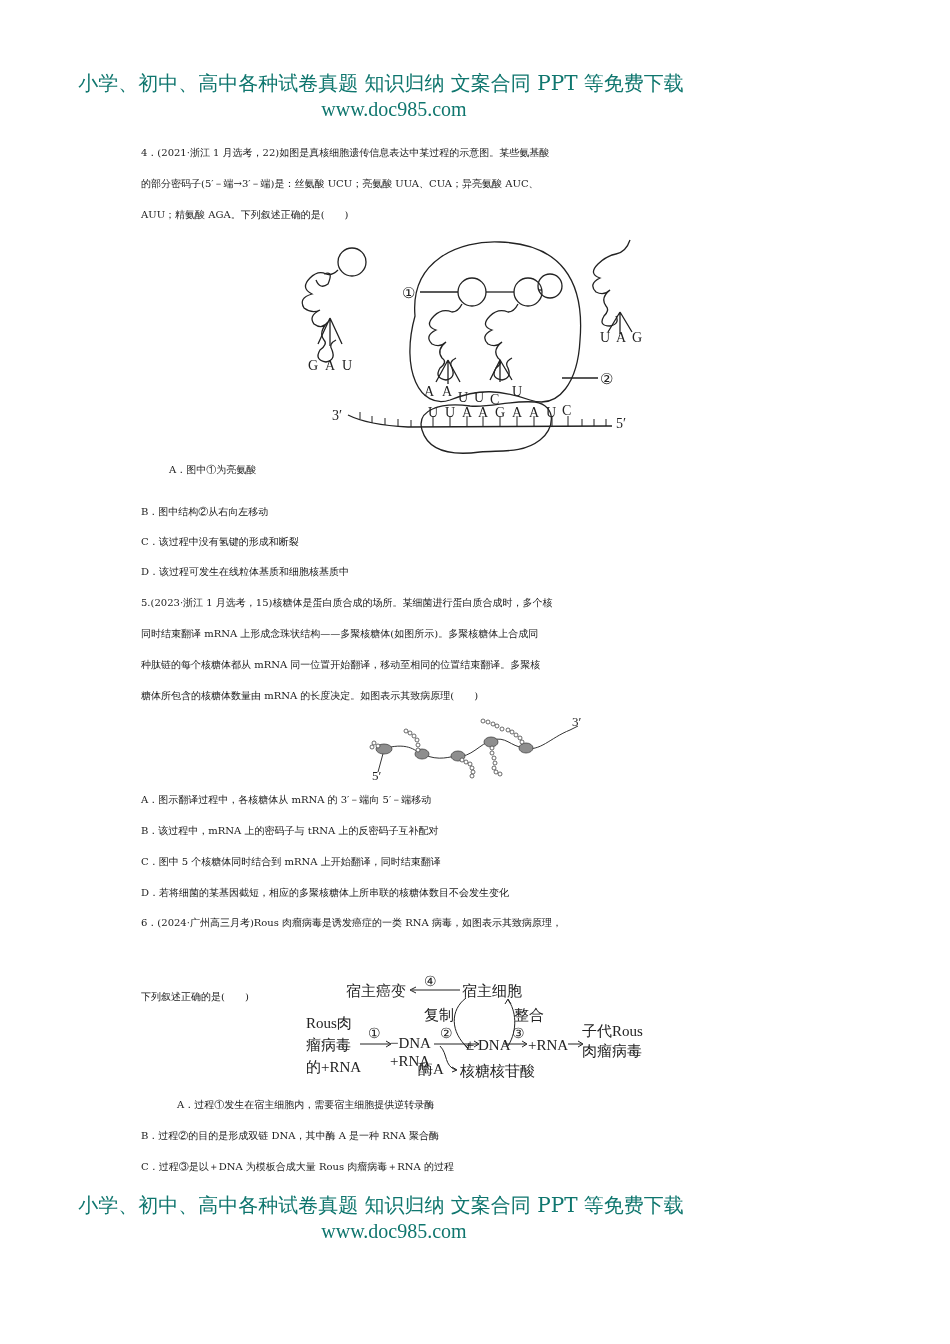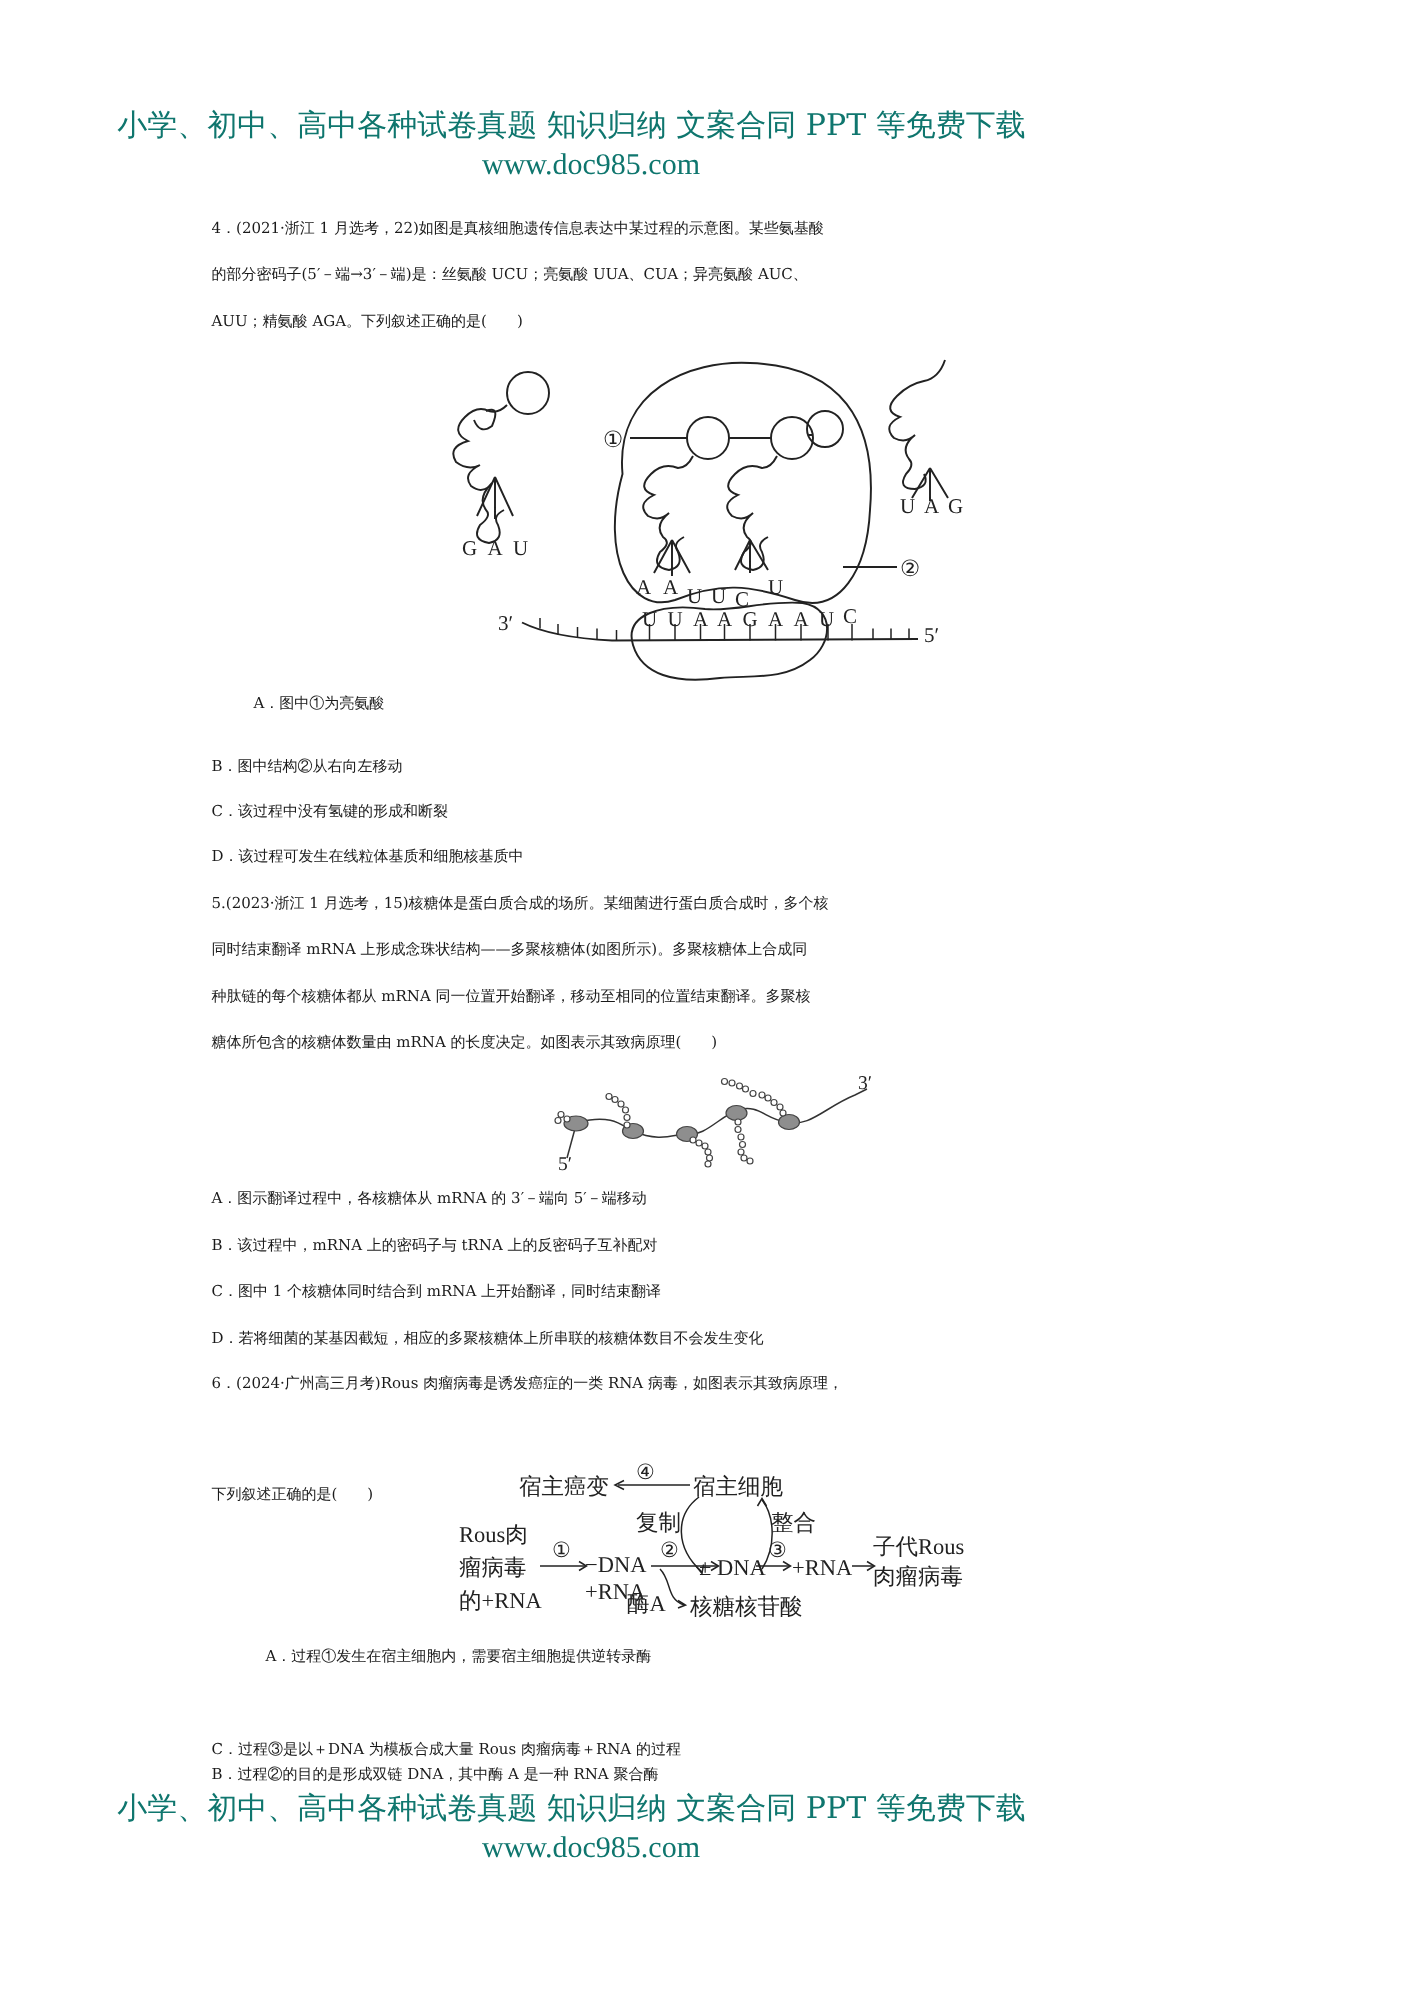--- a/index.html
+++ b/index.html
@@ -156,21 +156,21 @@
       <circle cx="143" cy="12" r="2"></circle>
       <circle cx="138" cy="10" r="2"></circle>
       <circle cx="133" cy="9" r="2"></circle>
   </g>
   <text x="22" y="68" font-size="13">5′</text>
   <text x="222" y="14" font-size="13">3′</text>
 </svg>
 
 <div class="line" style="top:790px;">A．图示翻译过程中，各核糖体从 mRNA 的 3′－端向 5′－端移动</div>
 <div class="line" style="top:821px;">B．该过程中，mRNA 上的密码子与 tRNA 上的反密码子互补配对</div>
-<div class="line" style="top:852px;">C．图中 1 个核糖体同时结合到 mRNA 上开始翻译，同时结束翻译</div>
+<div class="line" style="top:852px;">C．图中 5 个核糖体同时结合到 mRNA 上开始翻译，同时结束翻译</div>
 <div class="line" style="top:883px;">D．若将细菌的某基因截短，相应的多聚核糖体上所串联的核糖体数目不会发生变化</div>
 
 <div class="line" style="top:913px;">6．(2024·广州高三月考)Rous 肉瘤病毒是诱发癌症的一类 RNA 病毒，如图表示其致病原理，</div>
 <div class="line" style="top:943px;margin-top:44px;">下列叙述正确的是(　　)</div>
 
 <svg class="fig" style="left:300px; top:970px;" width="360" height="112" viewBox="0 0 360 112">
   <g fill="none" stroke="#222" stroke-width="1">
     <line x1="112" y1="20" x2="160" y2="20"></line>
     <path d="M116 17 l-6 3 l6 3"></path>
     <path d="M166 28 C150 40 150 62 168 78"></path>
@@ -203,18 +203,18 @@
   <text x="118" y="104" font-size="15">酶A</text>
   <text x="166" y="80" font-size="15">± DNA</text>
   <text x="212" y="68" font-size="14">③</text>
   <text x="228" y="80" font-size="15">+RNA</text>
   <text x="282" y="66" font-size="15">子代Rous</text>
   <text x="282" y="86" font-size="15">肉瘤病毒</text>
   <text x="160" y="106" font-size="15">核糖核苷酸</text>
 </svg>
 
 <div class="line" style="top:1095px;margin-left:36px;">A．过程①发生在宿主细胞内，需要宿主细胞提供逆转录酶</div>
-<div class="line" style="top:1126px;margin-top:48px;">B．过程②的目的是形成双链 DNA，其中酶 A 是一种 RNA 聚合酶</div>
+<div class="line" style="top:1126px;">B．过程②的目的是形成双链 DNA，其中酶 A 是一种 RNA 聚合酶</div>
 <div class="line" style="top:1157px;">C．过程③是以＋DNA 为模板合成大量 Rous 肉瘤病毒＋RNA 的过程</div>
 
 <div class="hdr" style="top:1192px;">
   <span>小学、初中、高中各种试卷真题  知识归纳  文案合同  PPT 等免费下载</span><span class="url">www.doc985.com</span>
 </div>
 
 </body></html>

